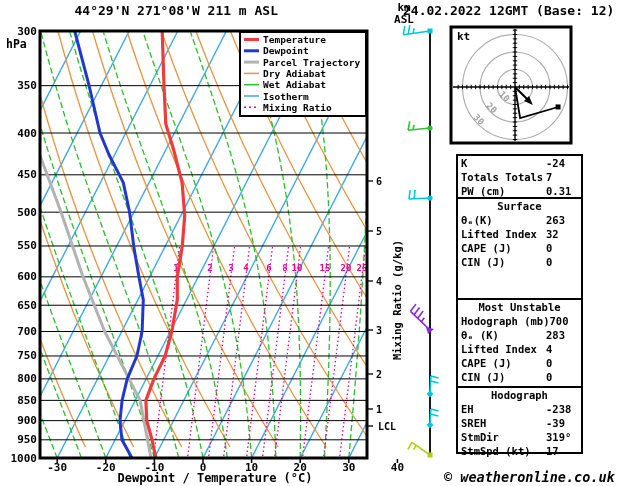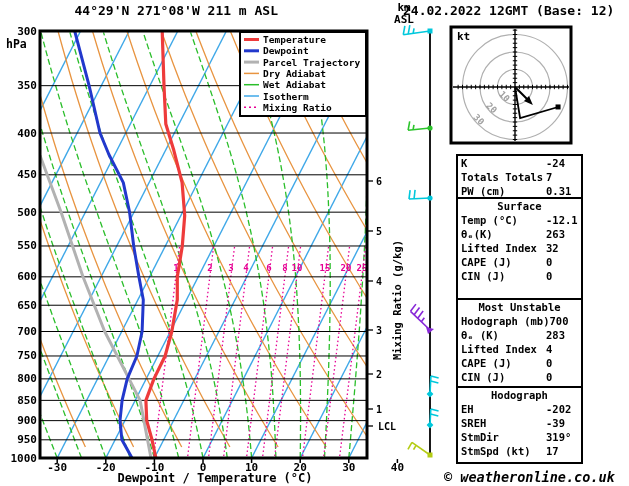--- a/index.html
+++ b/index.html
@@ -11,21 +11,21 @@
   #kmasl{left:389px;top:2px;width:30px;text-align:center;font-size:11px;line-height:11.5px;}
   #date-title{left:403px;top:3px;width:226px;text-align:left;font-size:13px;white-space:nowrap;}
   #copyright{left:444px;top:469px;font-size:13.5px;white-space:nowrap;font-style:italic;}
   svg{position:absolute;}
   #skewt{left:0;top:0;}
   #hodo{left:449px;top:25px;}
   .statbox{position:absolute;left:456px;width:127px;border:2px solid #000;background:#fff;box-sizing:border-box;}
   #box-indices{top:154px;height:45px;}
   #box-surface{top:197px;height:128px;}
   #box-mu{top:298px;height:90px;}
-  #box-hodo{top:386px;height:78px;}
+  #box-hodo{top:386px;height:68px;}
   .srow{display:flex;height:14px;line-height:14px;font-size:10.5px;white-space:pre;}
   .slabel{flex:0 0 85px;padding-left:3px;overflow:visible;}
   .sval{flex:1;}
   .shead{text-align:center;height:14px;line-height:14px;font-size:10.5px;}
 </style>
 </head>
 <body>
 
 <div id="canvas">
   <div class="abs" id="hpa-label">hPa</div>
@@ -302,36 +302,35 @@
       <rect x="2" y="2" width="120" height="116" fill="none" stroke="#000" stroke-width="3"></rect>
     </svg>
 
   <div id="box-indices" class="statbox">
       <div class="srow"><div class="slabel">K</div><div class="sval">-24</div></div>
       <div class="srow"><div class="slabel">Totals Totals</div><div class="sval">7</div></div>
       <div class="srow"><div class="slabel">PW (cm)</div><div class="sval">0.31</div></div>
     </div>
   <div id="box-surface" class="statbox">
       <div class="shead">Surface</div>
-      <div class="srow"><div class="slabel">Temp (°C)</div><div class="sval">-12.1</div></div>
       <div class="srow"><div class="slabel">θₑ(K)</div><div class="sval">263</div></div>
       <div class="srow"><div class="slabel">Lifted Index</div><div class="sval">32</div></div>
       <div class="srow"><div class="slabel">CAPE (J)</div><div class="sval">0</div></div>
       <div class="srow"><div class="slabel">CIN (J)</div><div class="sval">0</div></div>
     </div>
   <div id="box-mu" class="statbox">
       <div class="shead">Most Unstable</div>
       <div class="srow"><div class="slabel">Hodograph (mb)</div><div class="sval">700</div></div>
       <div class="srow"><div class="slabel">θₑ (K)</div><div class="sval">283</div></div>
       <div class="srow"><div class="slabel">Lifted Index</div><div class="sval">4</div></div>
       <div class="srow"><div class="slabel">CAPE (J)</div><div class="sval">0</div></div>
       <div class="srow"><div class="slabel">CIN (J)</div><div class="sval">0</div></div>
     </div>
   <div id="box-hodo" class="statbox">
       <div class="shead">Hodograph</div>
-      <div class="srow"><div class="slabel">EH</div><div class="sval">-202</div></div>
+      <div class="srow"><div class="slabel">EH</div><div class="sval">-238</div></div>
       <div class="srow"><div class="slabel">SREH</div><div class="sval">-39</div></div>
       <div class="srow"><div class="slabel">StmDir</div><div class="sval">319°</div></div>
       <div class="srow"><div class="slabel">StmSpd (kt)</div><div class="sval">17</div></div>
     </div>
 
   <div class="abs" id="copyright">© weatheronline.co.uk</div>
 </div>
 
 </body></html>

